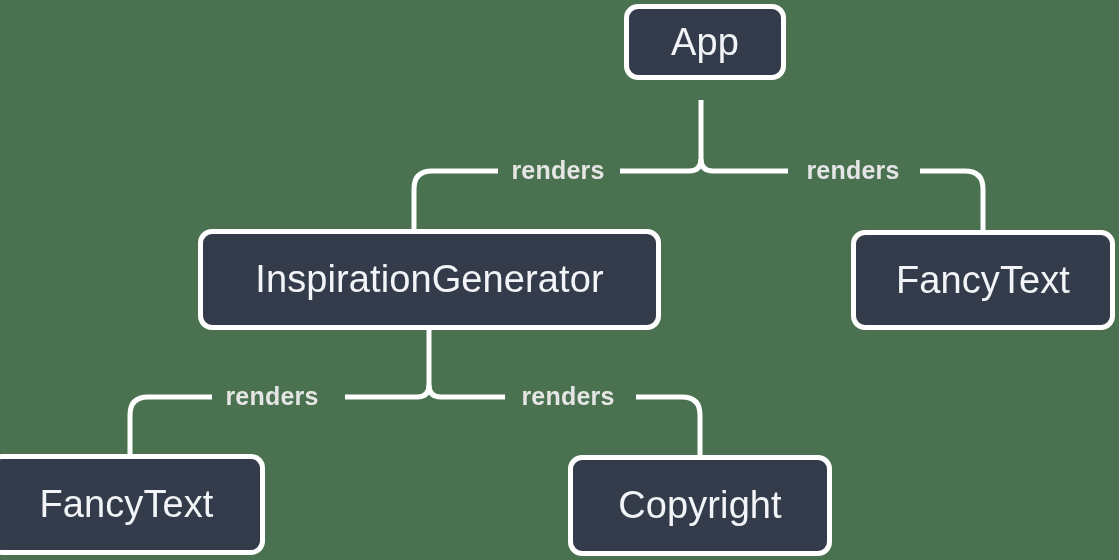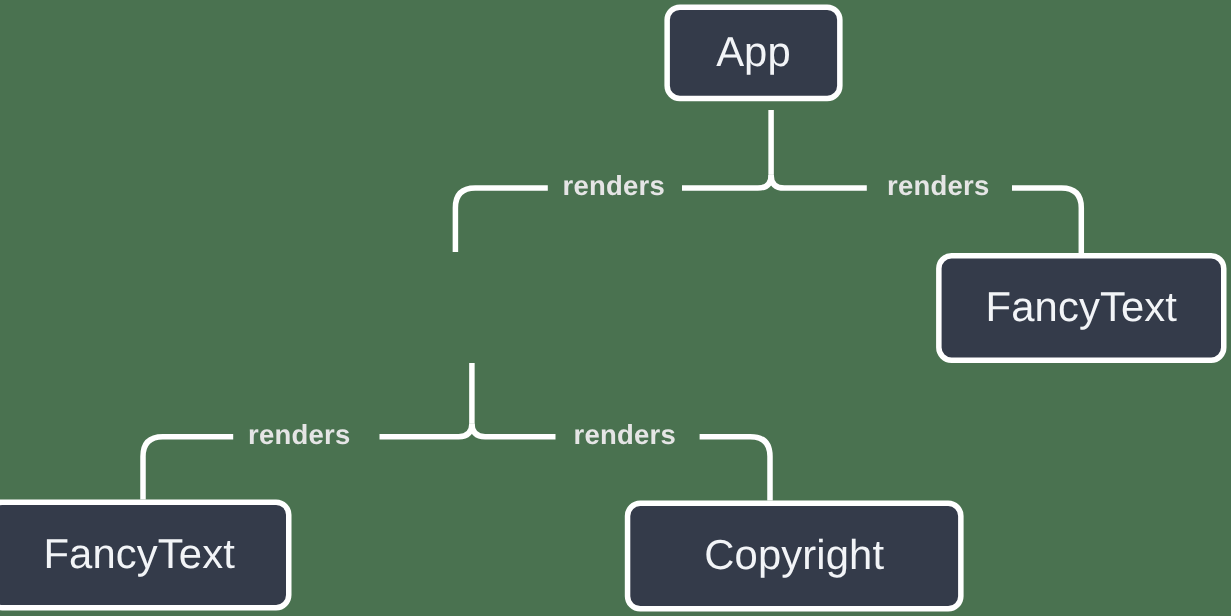--- a/index.html
+++ b/index.html
@@ -71,34 +71,37 @@
 
     <path d="M 429 330 L 429 385" stroke="#ffffff" stroke-width="5" stroke-linecap="butt"></path>
     <path d="M 429 385 q 0 12 -12 12 L 345 397" stroke="#ffffff" stroke-width="5" stroke-linecap="butt"></path>
     <path d="M 429 385 q 0 12 12 12 L 505 397" stroke="#ffffff" stroke-width="5" stroke-linecap="butt"></path>
 
     <path d="M 212 397 L 148 397 q -18 0 -18 18 L 130 454" stroke="#ffffff" stroke-width="5" stroke-linecap="butt"></path>
 
     <path d="M 636 397 L 682 397 q 18 0 18 18 L 700 455" stroke="#ffffff" stroke-width="5" stroke-linecap="butt"></path>
   </svg>
 
-  <div class="node" style="left:604px; top:4px; width:162px; height:88px;">
+  <div class="node" style="left:624px; top:4px; width:162px; height:76px;">
     <span>App</span>
   </div>
 
+  <div class="node" style="left:198px; top:229px; width:463px; height:101px;">
+    <span>InspirationGenerator</span>
+  </div>
 
   <div class="node" style="left:851px; top:230px; width:264px; height:100px;">
     <span>FancyText</span>
   </div>
 
   <div class="node" style="left:-12px; top:454px; width:277px; height:101px;">
     <span>FancyText</span>
   </div>
 
-  <div class="node" style="left:568px; top:455px; width:308px; height:101px;">
+  <div class="node" style="left:568px; top:455px; width:264px; height:101px;">
     <span>Copyright</span>
   </div>
 
   <div class="edge-label" style="left:558px; top:170px;">renders</div>
   <div class="edge-label" style="left:853px; top:170px;">renders</div>
   <div class="edge-label" style="left:272px; top:396px;">renders</div>
   <div class="edge-label" style="left:568px; top:396px;">renders</div>
 
 </div>
 

